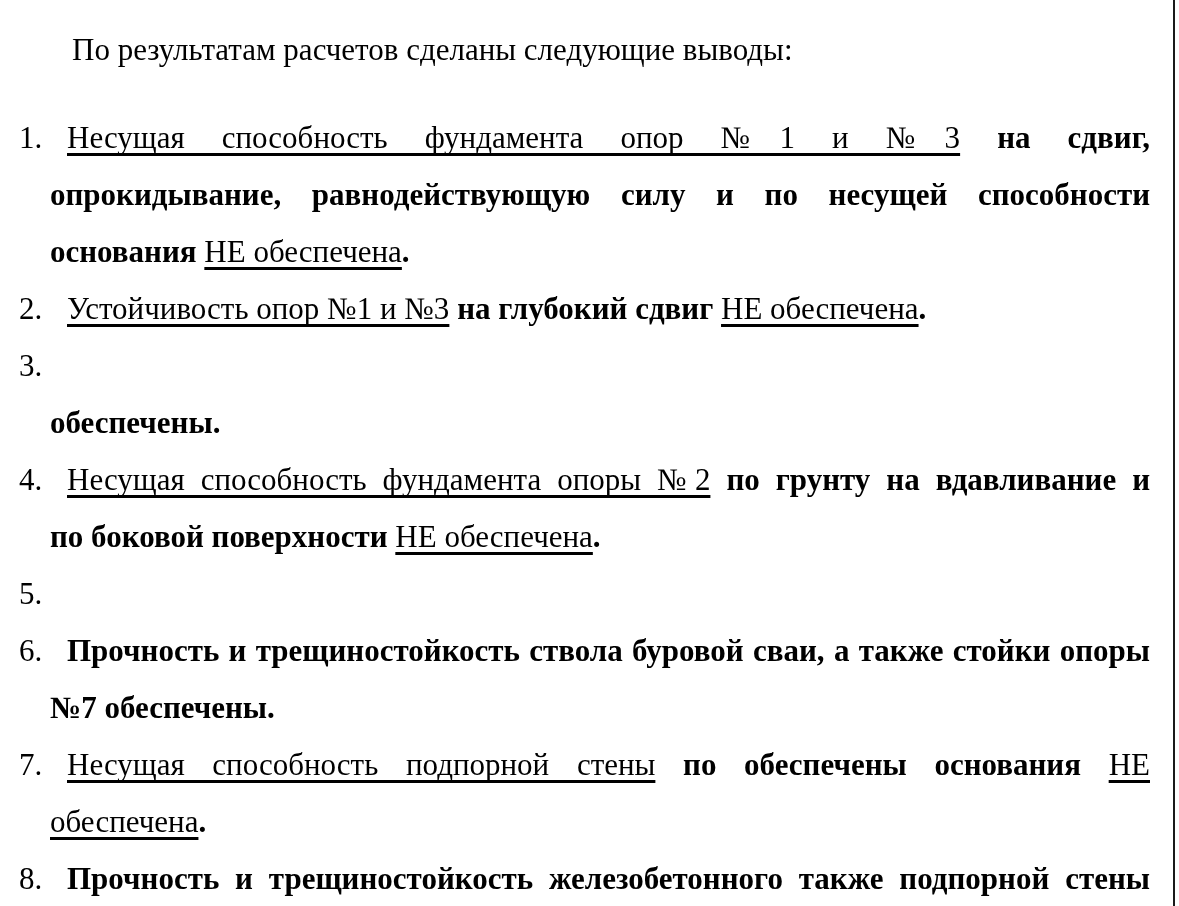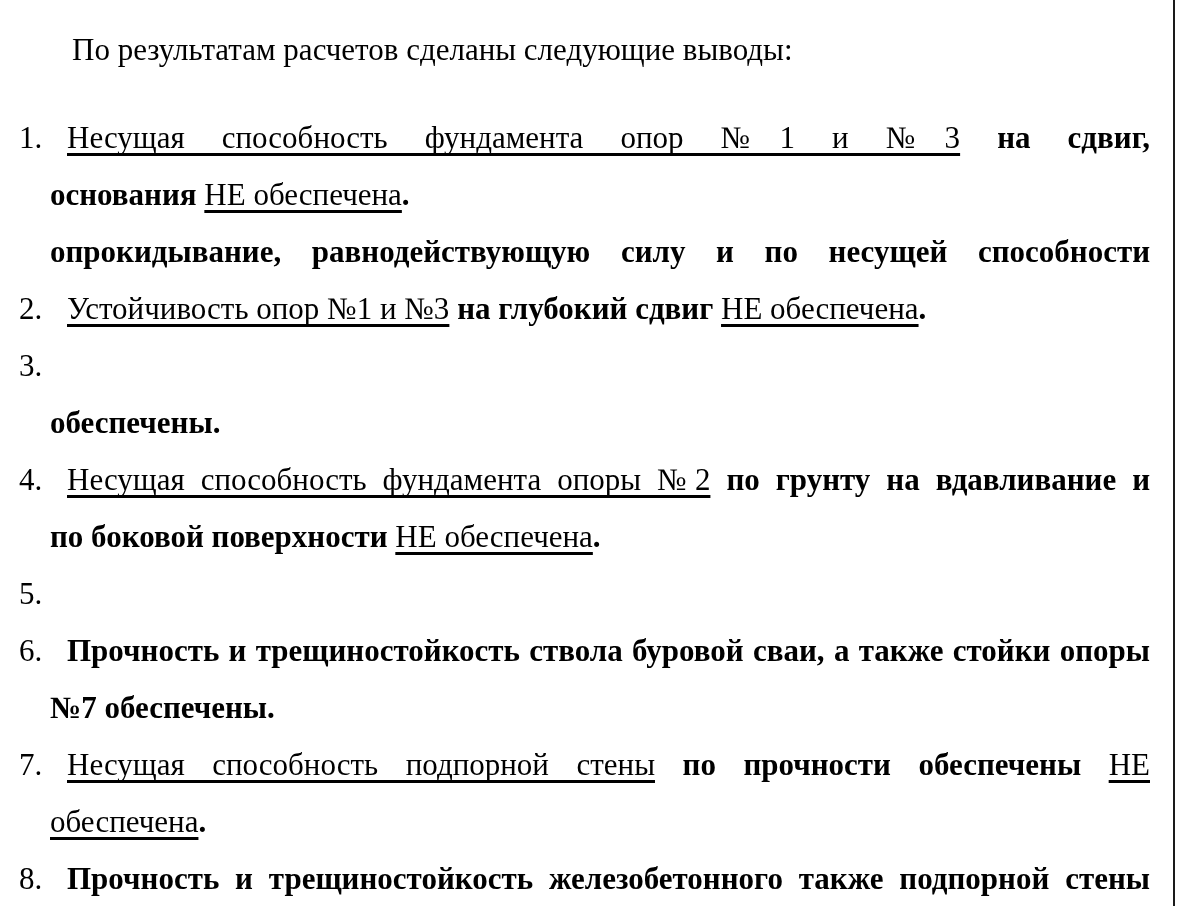--- a/index.html
+++ b/index.html
@@ -78,29 +78,29 @@
     background: #1a1a1a;
   }
 </style>
 </head>
 <body>
 
 <div class="page">
   <p class="intro">По результатам расчетов сделаны следующие выводы:</p>
   <div>
       <div class="line first"><span class="num">1.</span><span class="bu">Несущая способность фундамента опор №1 и №3</span><span class="n"> на сдвиг,</span></div>
+      <div class="line"><span class="n">опрокидывание, равнодействующую силу и по несущей способности</span></div>
       <div class="line last"><span class="n">основания </span><span class="bu">НЕ обеспечена</span><span class="n">.</span></div>
-      <div class="line"><span class="n">опрокидывание, равнодействующую силу и по несущей способности</span></div>
       <div class="line first last"><span class="num">2.</span><span class="bu">Устойчивость опор №1 и №3</span><span class="n"> на глубокий сдвиг </span><span class="bu">НЕ обеспечена</span><span class="n">.</span></div>
       <div class="line first"><span class="num">3.</span></div>
       <div class="line last"><span class="n">обеспечены.</span></div>
       <div class="line first"><span class="num">4.</span><span class="bu">Несущая способность фундамента опоры №2</span><span class="n"> по грунту на вдавливание и</span></div>
       <div class="line last"><span class="n">по боковой поверхности </span><span class="bu">НЕ обеспечена</span><span class="n">.</span></div>
       <div class="line first last"><span class="num">5.</span></div>
       <div class="line first"><span class="num">6.</span><span class="n">Прочность и трещиностойкость ствола буровой сваи, а также стойки опоры</span></div>
       <div class="line last"><span class="n">№7 обеспечены.</span></div>
-      <div class="line first"><span class="num">7.</span><span class="bu">Несущая способность подпорной стены</span><span class="n"> по прочности обеспечены </span><span class="bu">НЕ</span></div>
+      <div class="line first"><span class="num">7.</span><span class="bu">Несущая способность подпорной стены</span><span class="n"> по обеспечены основания </span><span class="bu">НЕ</span></div>
       <div class="line last"><span class="bu">обеспечена</span><span class="n">.</span></div>
       <div class="line first"><span class="num">8.</span><span class="n">Прочность и трещиностойкость железобетонного также подпорной стены</span></div>
     </div>
 </div>
 
 <div class="right-border"></div>
 
 </body></html>

